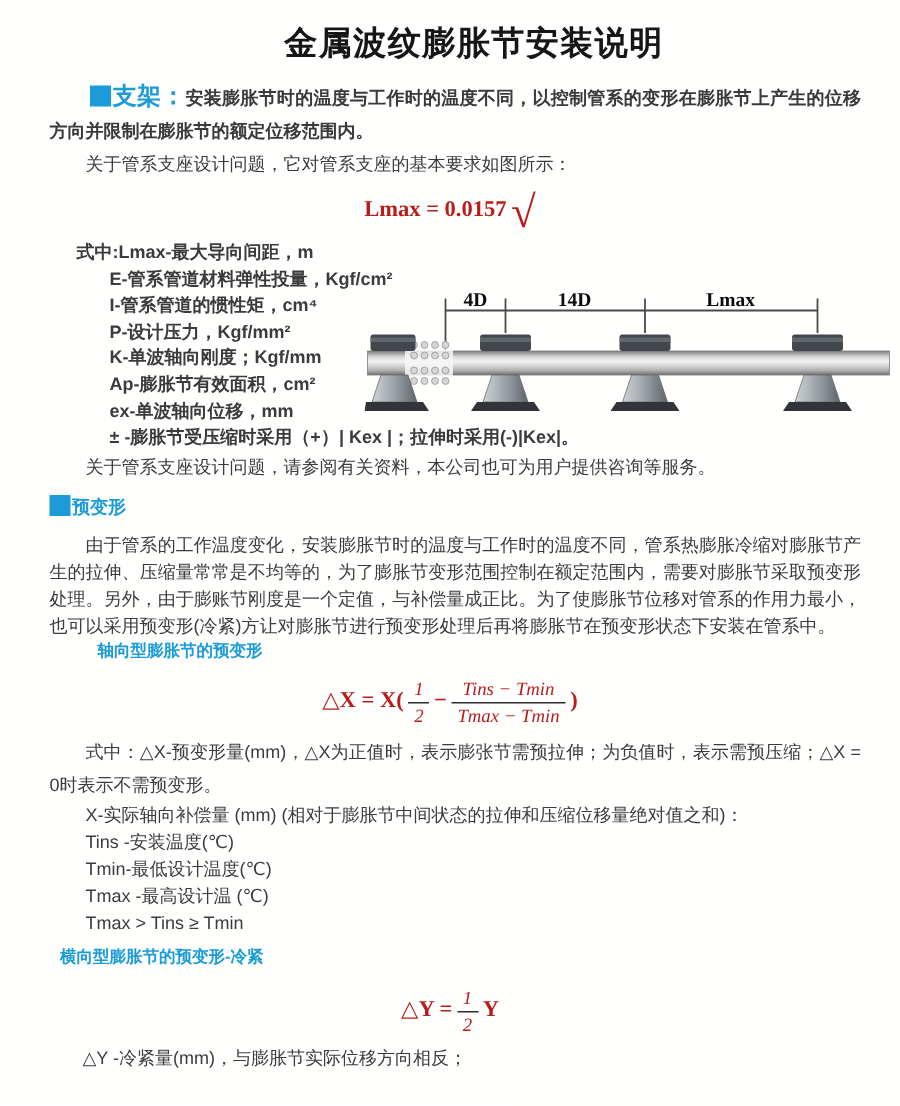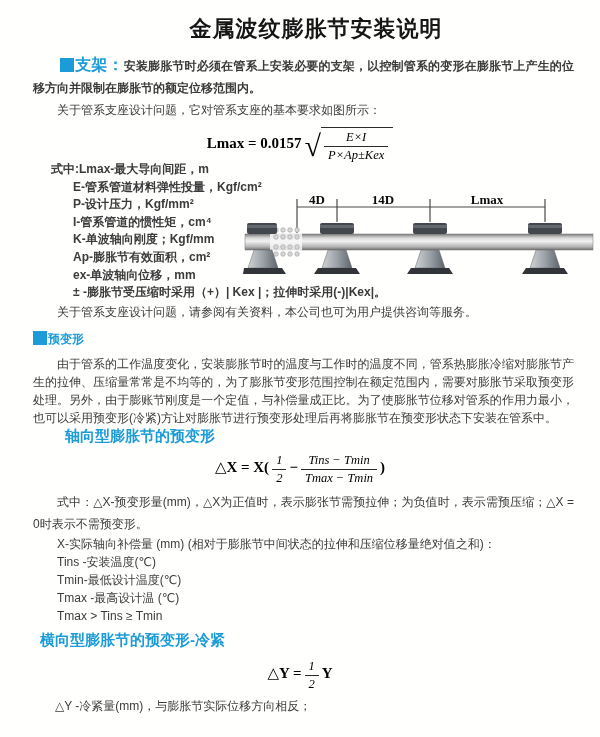--- a/index.html
+++ b/index.html
@@ -27,21 +27,21 @@
 
   .intro-para {
     margin: 10px 26px 0 33px; line-height: 22px; text-indent: 27px;
     font-weight: bold; color: #3a3a3a; text-align: justify;
   }
   .example-para { margin: 0 26px 0 33px; line-height: 22px; text-indent: 24px; }
 
   
   .formula {
     text-align: center; font-family: "Liberation Serif", "DejaVu Serif", serif;
-    color: #000000;
+    color: #b91c1c;
   }
   .formula-1 { margin-top: 2px; height: 36px; padding-top: 4px; }
   .f-bold { font-weight: bold; font-size: 15px; }
   .frac {
     display: inline-block; vertical-align: middle; text-align: center;
     font-style: italic; font-size: 12.5px; line-height: 1.2;
   }
   .frac .num { display: block; border-bottom: 1px solid #2a2a2a; padding: 0 4px 1px; }
   .frac .den { display: block; padding: 1px 4px 0; }
   .sqrt { display: inline-flex; align-items: center; vertical-align: middle; }
@@ -60,62 +60,56 @@
   }
 
   .section-head { margin: 10px 0 0 33px; height: 20px; }
   .section-head .blue-label { font-size: 12px; }
 
   .predeform-body {
     margin: 4px 26px 0 33px; line-height: 18px; text-indent: 24px;
     text-align: justify;
   }
 
-  .sub-head { font-size: 15px; font-weight: bold; color: #1b9bd7; height: 20px; }
+  .sub-head { font-size: 11px; font-weight: bold; color: #1b9bd7; height: 20px; }
   .sub-head.axial { margin: 0 0 0 65px; }
   .sub-head.lateral { margin: 6px 0 0 40px; }
 
   .formula-2 { margin-top: 2px; height: 38px; padding-top: 4px; }
   .formula-3 { margin-top: 4px; height: 34px; padding-top: 4px; }
 
   .axial-para { margin: 4px 26px 0 33px; line-height: 22px; text-indent: 24px; text-align: justify; }
   .axial-lines { margin: 0 0 0 57px; line-height: 18px; }
   .axial-footer { margin: 2px 26px 0 33px; line-height: 20px; text-indent: 24px; }
   .lateral-line { margin: 8px 0 0 55px; line-height: 18px; }
 </style>
 </head>
 <body>
 
 <div class="page">
 
   <div class="doc-title">金属波纹膨胀节安装说明</div>
 
   <p class="intro-para">
-    <span class="marker"></span><span class="blue-label">支架：</span><span>安装膨胀节时必须在管系上安装必要的支架，以控制管系的变形在膨胀节上产生的位移方向并限制在膨胀节的额定位移范围内。</span>
+    <span class="marker"></span><span class="blue-label">支架：</span><span>安装膨胀节时的温度与工作时的温度不同，以控制管系的变形在膨胀节上产生的位移方向并限制在膨胀节的额定位移范围内。</span>
   </p>
   <p class="example-para">关于管系支座设计问题，它对管系支座的基本要求如图所示：</p>
 
   <div class="formula formula-1">
     <span class="f-bold">Lmax = 0.0157</span>
     <span class="sqrt">
       <span class="sqrt-sym">√</span>
-      <span class="sqrt-body">
-        <span class="frac">
-          <span class="num">E×I</span>
-          <span class="den">P×Ap±Kex</span>
-        </span>
-      </span>
     </span>
   </div>
 
   <div class="vars">
     <div class="var-line">式中:Lmax-最大导向间距，m</div>
     <div class="var-line">E-管系管道材料弹性投量，Kgf/cm²</div>
+    <div class="var-line">I-管系管道的惯性矩，cm⁴</div>
     <div class="var-line">P-设计压力，Kgf/mm²</div>
-    <div class="var-line">I-管系管道的惯性矩，cm⁴</div>
     <div class="var-line">K-单波轴向刚度；Kgf/mm</div>
     <div class="var-line">Ap-膨胀节有效面积，cm²</div>
     <div class="var-line">ex-单波轴向位移，mm</div>
     <div class="var-line">± -膨胀节受压缩时采用（+）| Kex |；拉伸时采用(-)|Kex|。</div>
   </div>
   <div class="support-note">关于管系支座设计问题，请参阅有关资料，本公司也可为用户提供咨询等服务。</div>
 
   <div class="diagram">
     <svg width="352" height="96" viewBox="0 0 352 96">
       <defs>

